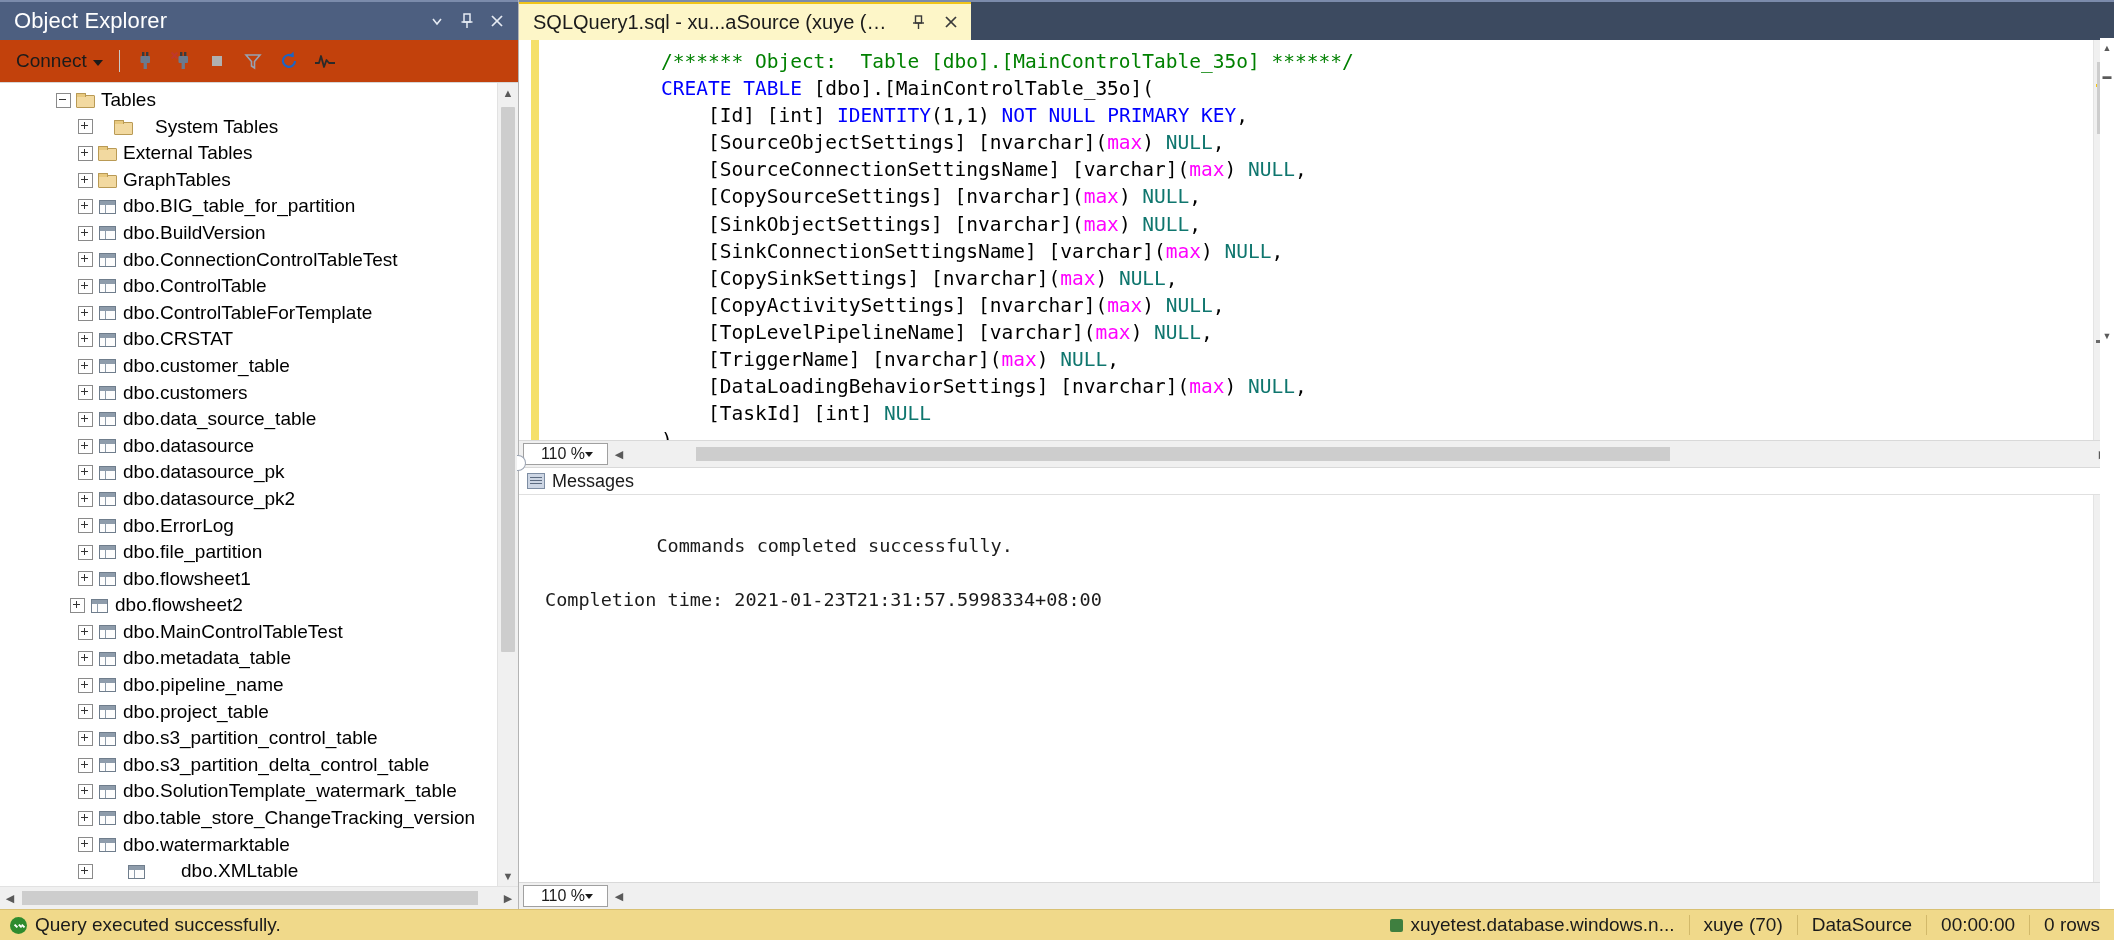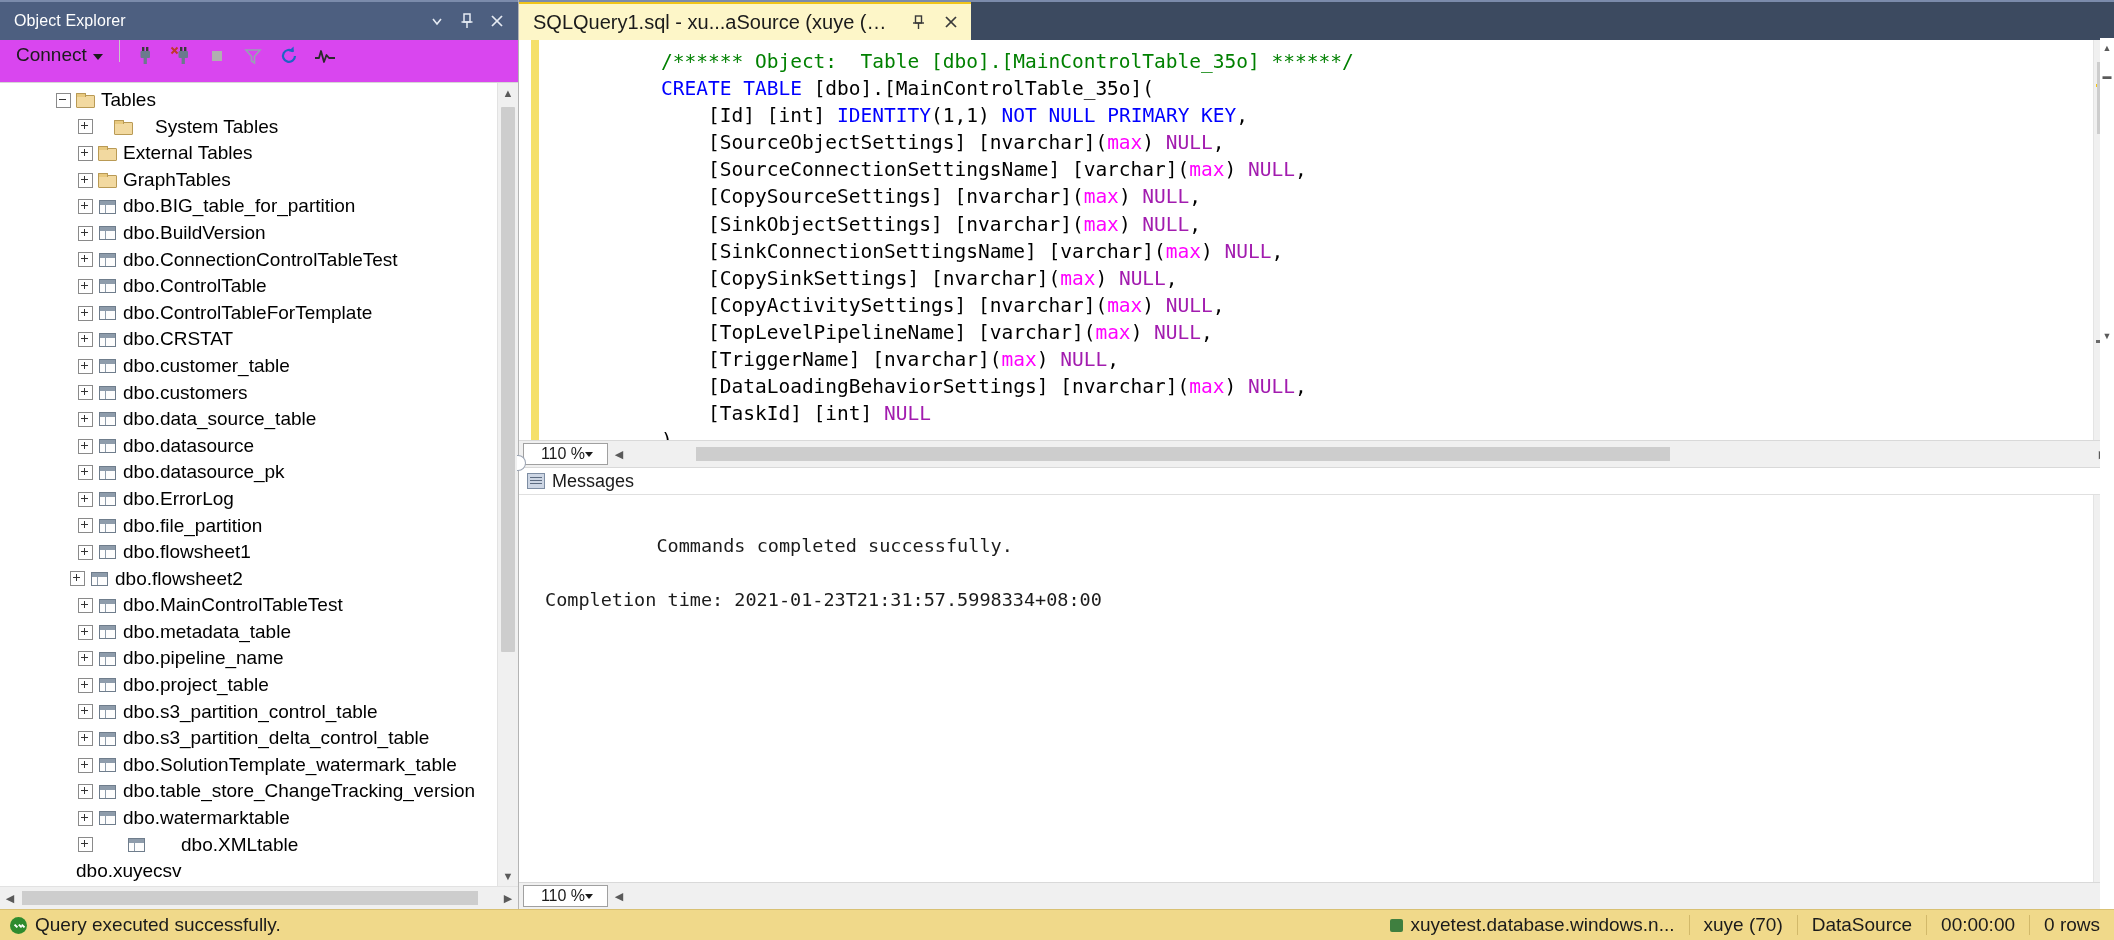--- a/index.html
+++ b/index.html
@@ -20,36 +20,36 @@
     display:flex;flex-direction:column;
     background:#ffffff;
     border-right:1px solid #b4b4b4;
   }
   .oe-title{
     height:38px;flex:0 0 38px;
     background:#4d5f80;
     color:#ffffff;
     display:flex;align-items:center;
     padding:0 6px 0 14px;
-    font-size:16px;
+    font-size:22px;
     border-top:2px solid #7b8bab;
   }
   .oe-title-text{flex:1;letter-spacing:.1px;}
   .oe-title-btn{
     width:30px;height:30px;
     display:flex;align-items:center;justify-content:center;
     color:#e6ebf3;font-size:17px;cursor:default;
   }
   .oe-title-btn svg{display:block;}
 
   .oe-toolbar{
     height:42px;flex:0 0 42px;
-    background:#d946ef;
+    background:#c2410c;
     border-bottom:1px solid #d6d6d6;
-    display:flex;align-items:flex-start;
+    display:flex;align-items:center;
     padding-left:10px;gap:2px;
   }
   .connect-btn{
     display:flex;align-items:center;gap:6px;
     padding:4px 8px 4px 6px;
     font-size:19px;color:#1b1b1b;cursor:default;
   }
   .caret-dn{width:0;height:0;border-left:5px solid transparent;border-right:5px solid transparent;border-top:6px solid #1b1b1b;margin-top:3px;}
   .tb-sep{width:1px;height:22px;background:#c8c8c8;margin:0 6px;}
   .tb-btn{width:34px;height:32px;display:flex;align-items:center;justify-content:center;cursor:default;}
@@ -168,21 +168,21 @@
     line-height:27.1px;
     color:#000000;
     padding-top:8px;
     white-space:pre;
     overflow:hidden;
   }
   .code .ln{padding-left:108px;}
   .k{color:#0000ff;}
   .cm{color:#008000;}
   .mx{color:#ff00ff;}
-  .nl{color:#a21caf;}
+  .nl{color:#0f766e;}
   .num{color:#000000;}
 
   .ed-vscroll{
     position:absolute;right:0;top:0;bottom:0;width:20px;
     background:#f0f0f0;border-left:1px solid #e4e4e4;
   }
   .ed-vthumb{position:absolute;left:3px;top:22px;width:14px;height:72px;background:#cdcdcd;}
   .ed-marker-top{position:absolute;left:2px;top:44px;width:16px;height:3px;background:#f0c419;}
   .ed-marker-bot{position:absolute;left:2px;top:300px;width:16px;height:3px;background:#6a6a6a;}
 
@@ -474,20 +474,29 @@
               <span class="tlabel">dbo.datasource</span>
             </div>
             <div class="tnode" style="padding-left: 76px;">
               <span class="exp">
                 <span class="exp-box plus"></span>
               </span>
               <span class="ticon">
                 <span class="ic-table"></span>
               </span>
               <span class="tlabel">dbo.datasource_pk</span>
+            </div>
+            <div class="tnode" style="padding-left: 76px;">
+              <span class="exp">
+                <span class="exp-box plus"></span>
+              </span>
+              <span class="ticon">
+                <span class="ic-table"></span>
+              </span>
+              <span class="tlabel">dbo.datasource_pk2</span>
             </div>
             <div class="tnode" style="padding-left: 76px;">
               <span class="exp">
                 <span class="exp-box plus"></span>
               </span>
               <span class="ticon">
                 <span class="ic-table"></span>
               </span>
               <span class="tlabel">dbo.ErrorLog</span>
             </div>

